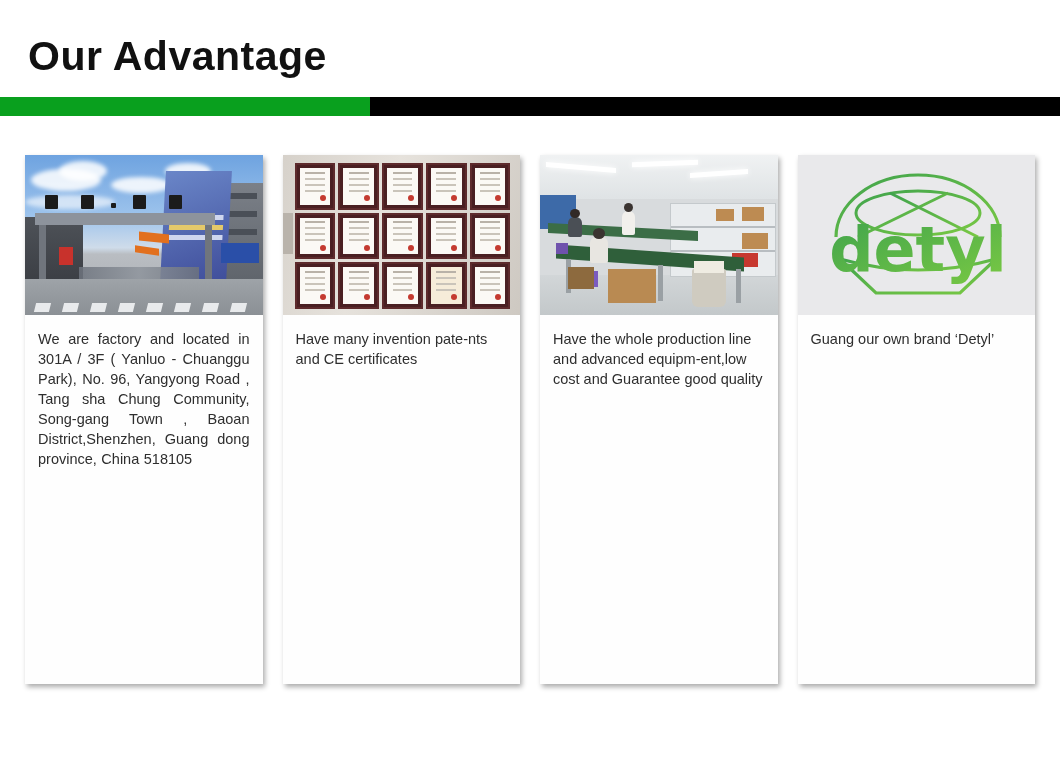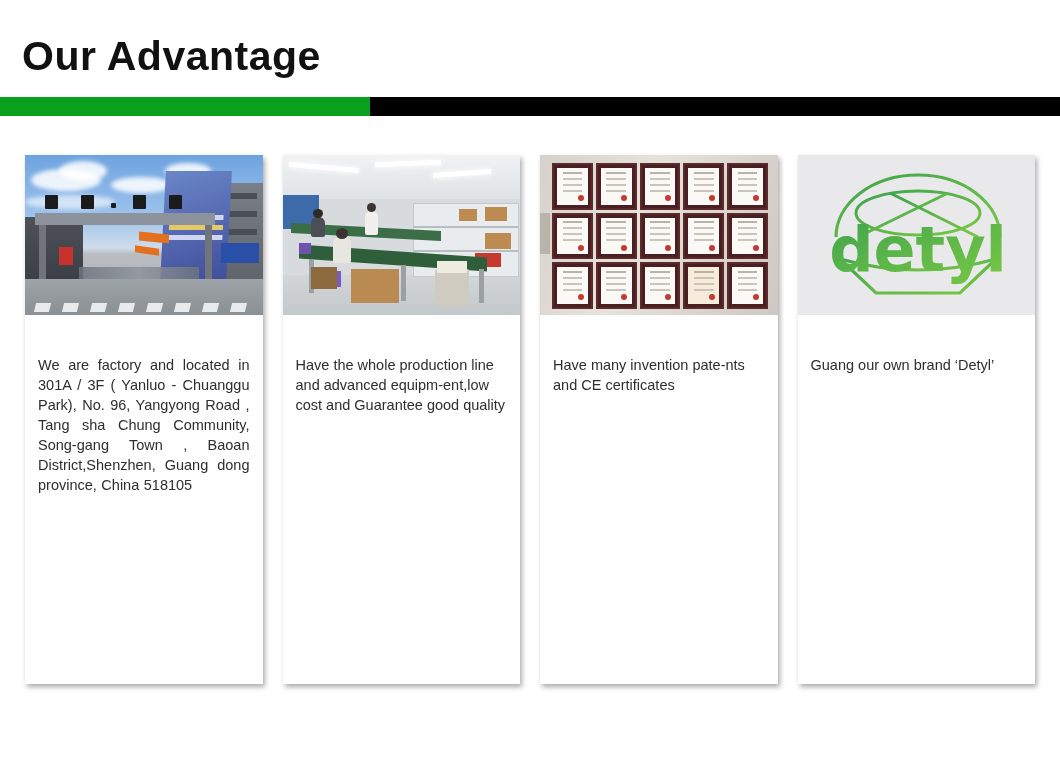--- a/index.html
+++ b/index.html
@@ -11,21 +11,21 @@
     height: 760px;
     background: #ffffff;
     font-family: "Liberation Sans", sans-serif;
     overflow: hidden;
     position: relative;
   }
 
   
   #page-title {
     position: absolute;
-    left: 22px;
+    left: 28px;
     top: 34px;
     font-size: 41px;
     font-weight: bold;
     letter-spacing: 0.5px;
     color: #111111;
     line-height: 1.1;
     white-space: nowrap;
   }
 
   #divider-bar {
@@ -76,21 +76,20 @@
     flex: none;
     background: #dcdcdc;
   }
 
   .card-text {
     padding: 14px 13px 0 13px;
     font-size: 14.5px;
     line-height: 20px;
     color: #2e2e2e;
     flex: 1;
-    margin-top: 26px;
   }
   .card-text.justified {
     text-align: justify;
     text-align-last: left;
     word-spacing: 0.5px;
   }
 
   
   .photo-street { background: linear-gradient(#6ea3e0 0%, #9dc3ec 38%, #cfdcea 58%, #b9bdc2 62%, #a8acb1 100%); }
   .ps-cloud { position:absolute; background:rgba(255,255,255,0.85); border-radius:50%; filter: blur(2px); }
@@ -210,20 +209,105 @@
         <div class="ps-cross" style="left:122px"></div>
         <div class="ps-cross" style="left:150px"></div>
         <div class="ps-cross" style="left:178px"></div>
         <div class="ps-cross" style="left:206px"></div>
       </div>
     </div>
     <div class="card-text justified">We are factory and located in 301A / 3F ( Yanluo - Chuanggu Park), No. 96, Yangyong Road , Tang sha Chung Community, Song-gang Town , Baoan District,Shenzhen, Guang dong province, China 518105</div>
   </div>
 
   <div class="advantage-card">
+    <div class="card-media photo-certs">
+      <div class="pc-wall"></div>
+      <div class="pc-edge"></div>
+      <div class="pc-grid">
+        <div class="pc-frame">
+            <div class="pc-paper">
+              <div class="pc-seal"></div>
+            </div>
+          </div>
+        <div class="pc-frame">
+            <div class="pc-paper">
+              <div class="pc-seal"></div>
+            </div>
+          </div>
+        <div class="pc-frame">
+            <div class="pc-paper">
+              <div class="pc-seal"></div>
+            </div>
+          </div>
+        <div class="pc-frame">
+            <div class="pc-paper">
+              <div class="pc-seal"></div>
+            </div>
+          </div>
+        <div class="pc-frame">
+            <div class="pc-paper">
+              <div class="pc-seal"></div>
+            </div>
+          </div>
+        <div class="pc-frame">
+            <div class="pc-paper">
+              <div class="pc-seal"></div>
+            </div>
+          </div>
+        <div class="pc-frame">
+            <div class="pc-paper">
+              <div class="pc-seal"></div>
+            </div>
+          </div>
+        <div class="pc-frame">
+            <div class="pc-paper">
+              <div class="pc-seal"></div>
+            </div>
+          </div>
+        <div class="pc-frame">
+            <div class="pc-paper">
+              <div class="pc-seal"></div>
+            </div>
+          </div>
+        <div class="pc-frame">
+            <div class="pc-paper">
+              <div class="pc-seal"></div>
+            </div>
+          </div>
+        <div class="pc-frame">
+            <div class="pc-paper">
+              <div class="pc-seal"></div>
+            </div>
+          </div>
+        <div class="pc-frame">
+            <div class="pc-paper">
+              <div class="pc-seal"></div>
+            </div>
+          </div>
+        <div class="pc-frame">
+            <div class="pc-paper">
+              <div class="pc-seal"></div>
+            </div>
+          </div>
+        <div class="pc-frame">
+            <div class="pc-paper tan">
+              <div class="pc-seal"></div>
+            </div>
+          </div>
+        <div class="pc-frame">
+            <div class="pc-paper">
+              <div class="pc-seal"></div>
+            </div>
+          </div>
+      </div>
+    </div>
+    <div class="card-text">Have many invention pate-nts and CE certificates</div>
+  </div>
+
+  <div class="advantage-card">
     <div class="card-media photo-line">
       <div class="pl-ceil"></div>
       <div class="pl-lamp pl-l1"></div>
       <div class="pl-lamp pl-l2"></div>
       <div class="pl-lamp pl-l3"></div>
       <div class="pl-wallblue"></div>
       <div class="pl-floor"></div>
       <div class="pl-shelf"></div>
       <div class="pl-box pl-b1"></div>
       <div class="pl-box pl-b2"></div>
@@ -240,105 +324,20 @@
       <div class="pl-stool pl-s2"></div>
       <div class="pl-stool pl-s1"></div>
       <div class="pl-carton2"></div>
       <div class="pl-carton"></div>
       <div class="pl-trash"></div>
     </div>
     <div class="card-text">Have the whole production line and advanced equipm-ent,low cost and Guarantee good quality</div>
   </div>
 
   <div class="advantage-card">
-    <div class="card-media photo-certs">
-      <div class="pc-wall"></div>
-      <div class="pc-edge"></div>
-      <div class="pc-grid">
-        <div class="pc-frame">
-            <div class="pc-paper">
-              <div class="pc-seal"></div>
-            </div>
-          </div>
-        <div class="pc-frame">
-            <div class="pc-paper">
-              <div class="pc-seal"></div>
-            </div>
-          </div>
-        <div class="pc-frame">
-            <div class="pc-paper">
-              <div class="pc-seal"></div>
-            </div>
-          </div>
-        <div class="pc-frame">
-            <div class="pc-paper">
-              <div class="pc-seal"></div>
-            </div>
-          </div>
-        <div class="pc-frame">
-            <div class="pc-paper">
-              <div class="pc-seal"></div>
-            </div>
-          </div>
-        <div class="pc-frame">
-            <div class="pc-paper">
-              <div class="pc-seal"></div>
-            </div>
-          </div>
-        <div class="pc-frame">
-            <div class="pc-paper">
-              <div class="pc-seal"></div>
-            </div>
-          </div>
-        <div class="pc-frame">
-            <div class="pc-paper">
-              <div class="pc-seal"></div>
-            </div>
-          </div>
-        <div class="pc-frame">
-            <div class="pc-paper">
-              <div class="pc-seal"></div>
-            </div>
-          </div>
-        <div class="pc-frame">
-            <div class="pc-paper">
-              <div class="pc-seal"></div>
-            </div>
-          </div>
-        <div class="pc-frame">
-            <div class="pc-paper">
-              <div class="pc-seal"></div>
-            </div>
-          </div>
-        <div class="pc-frame">
-            <div class="pc-paper">
-              <div class="pc-seal"></div>
-            </div>
-          </div>
-        <div class="pc-frame">
-            <div class="pc-paper">
-              <div class="pc-seal"></div>
-            </div>
-          </div>
-        <div class="pc-frame">
-            <div class="pc-paper tan">
-              <div class="pc-seal"></div>
-            </div>
-          </div>
-        <div class="pc-frame">
-            <div class="pc-paper">
-              <div class="pc-seal"></div>
-            </div>
-          </div>
-      </div>
-    </div>
-    <div class="card-text">Have many invention pate-nts and CE certificates</div>
-  </div>
-
-  <div class="advantage-card">
     <div class="card-media photo-logo">
       <svg width="180" height="136" viewBox="0 0 180 136">
         <defs>
           <linearGradient id="gGreen" x1="0" y1="0" x2="1" y2="1">
             <stop offset="0%" stop-color="#3fa34d"></stop>
             <stop offset="100%" stop-color="#7ac943"></stop>
           </linearGradient>
         </defs>
 
         <path d="M8 70 A82 62 0 0 1 172 70" fill="none" stroke="url(#gGreen)" stroke-width="3.2"></path>

